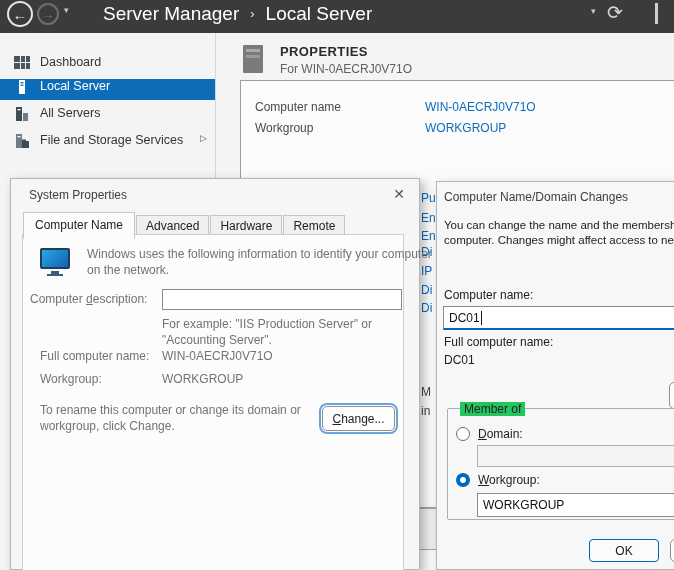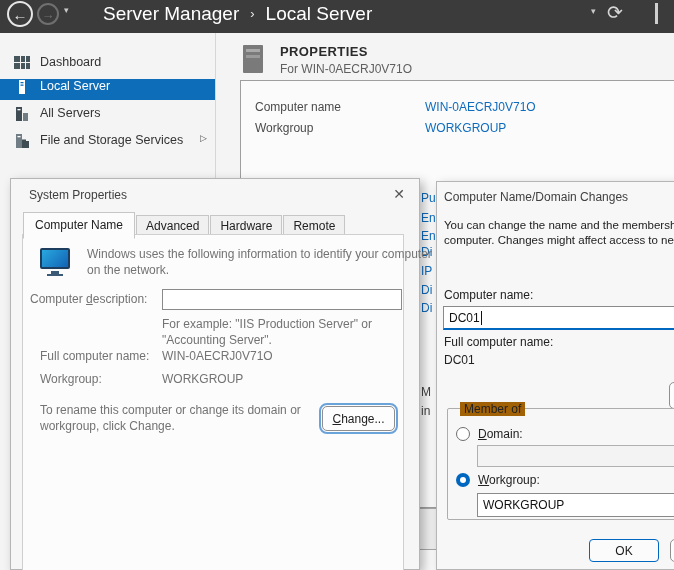--- a/index.html
+++ b/index.html
@@ -62,21 +62,21 @@
   .change-btn { position:absolute; left:299px; top:171px; width:73px; height:25px; background:#fdfdfd; border:1px solid #8f8f8f; border-radius:5px; outline:2px solid #6aa2da; outline-offset:1px; font-size:12px; color:#222; display:flex; align-items:center; justify-content:center; }
 
   
   .cnchanges { left:436px; top:181px; width:300px; height:389px; background:#f7f7f7; z-index:20; }
   .cn-text { position:absolute; color:#222; white-space:nowrap; }
   .cn-desc { font-size:11.5px; }
   .cn-input { left:6px; top:124px; width:292px; height:24px; border-bottom:2px solid #0067c0; font-size:12px; color:#111; display:flex; align-items:center; padding-left:5px; }
   .caret-bar { display:inline-block; width:1px; height:14px; background:#111; margin-left:1px; }
   .partial-btn { position:absolute; background:#fdfdfd; border:1px solid #8f8f8f; border-radius:5px; }
   .fieldset { position:absolute; left:10px; top:226px; width:256px; height:112px; border:1px solid #adadad; border-radius:2px; }
-  .legend { position:absolute; left:12px; top:-7px; background:#a16207; padding:0 4px; font-size:12px; color:#222; }
+  .legend { position:absolute; left:12px; top:-7px; background:#22c55e; padding:0 4px; font-size:12px; color:#222; }
   .radio { position:absolute; width:14px; height:14px; border-radius:50%; }
   .radio.off { border:1px solid #6e6e6e; background:#fff; }
   .radio.on { background:#0067c0; }
   .radio.on:after { content:""; position:absolute; left:4px; top:4px; width:6px; height:6px; border-radius:50%; background:#fff; }
   .member-input { position:absolute; left:29px; width:230px; height:22px; }
   .domain-input { top:36px; background:#f3f3f3; border:1px solid #b0b0b0; }
   .wg-input { top:84px; height:24px; background:#fff; border:1px solid #8a8a8a; font-size:12px; color:#111; display:flex; align-items:center; padding-left:5px; }
   .ok-btn { position:absolute; left:152px; top:357px; width:70px; height:23px; background:#fbfbfb; border:1px solid #0067c0; border-radius:4px; font-size:12px; color:#1a1a1a; display:flex; align-items:center; justify-content:center; }
   .cancel-partial { left:233px; top:357px; width:50px; height:23px; }
   .more-partial { left:232px; top:200px; width:60px; height:27px; }

